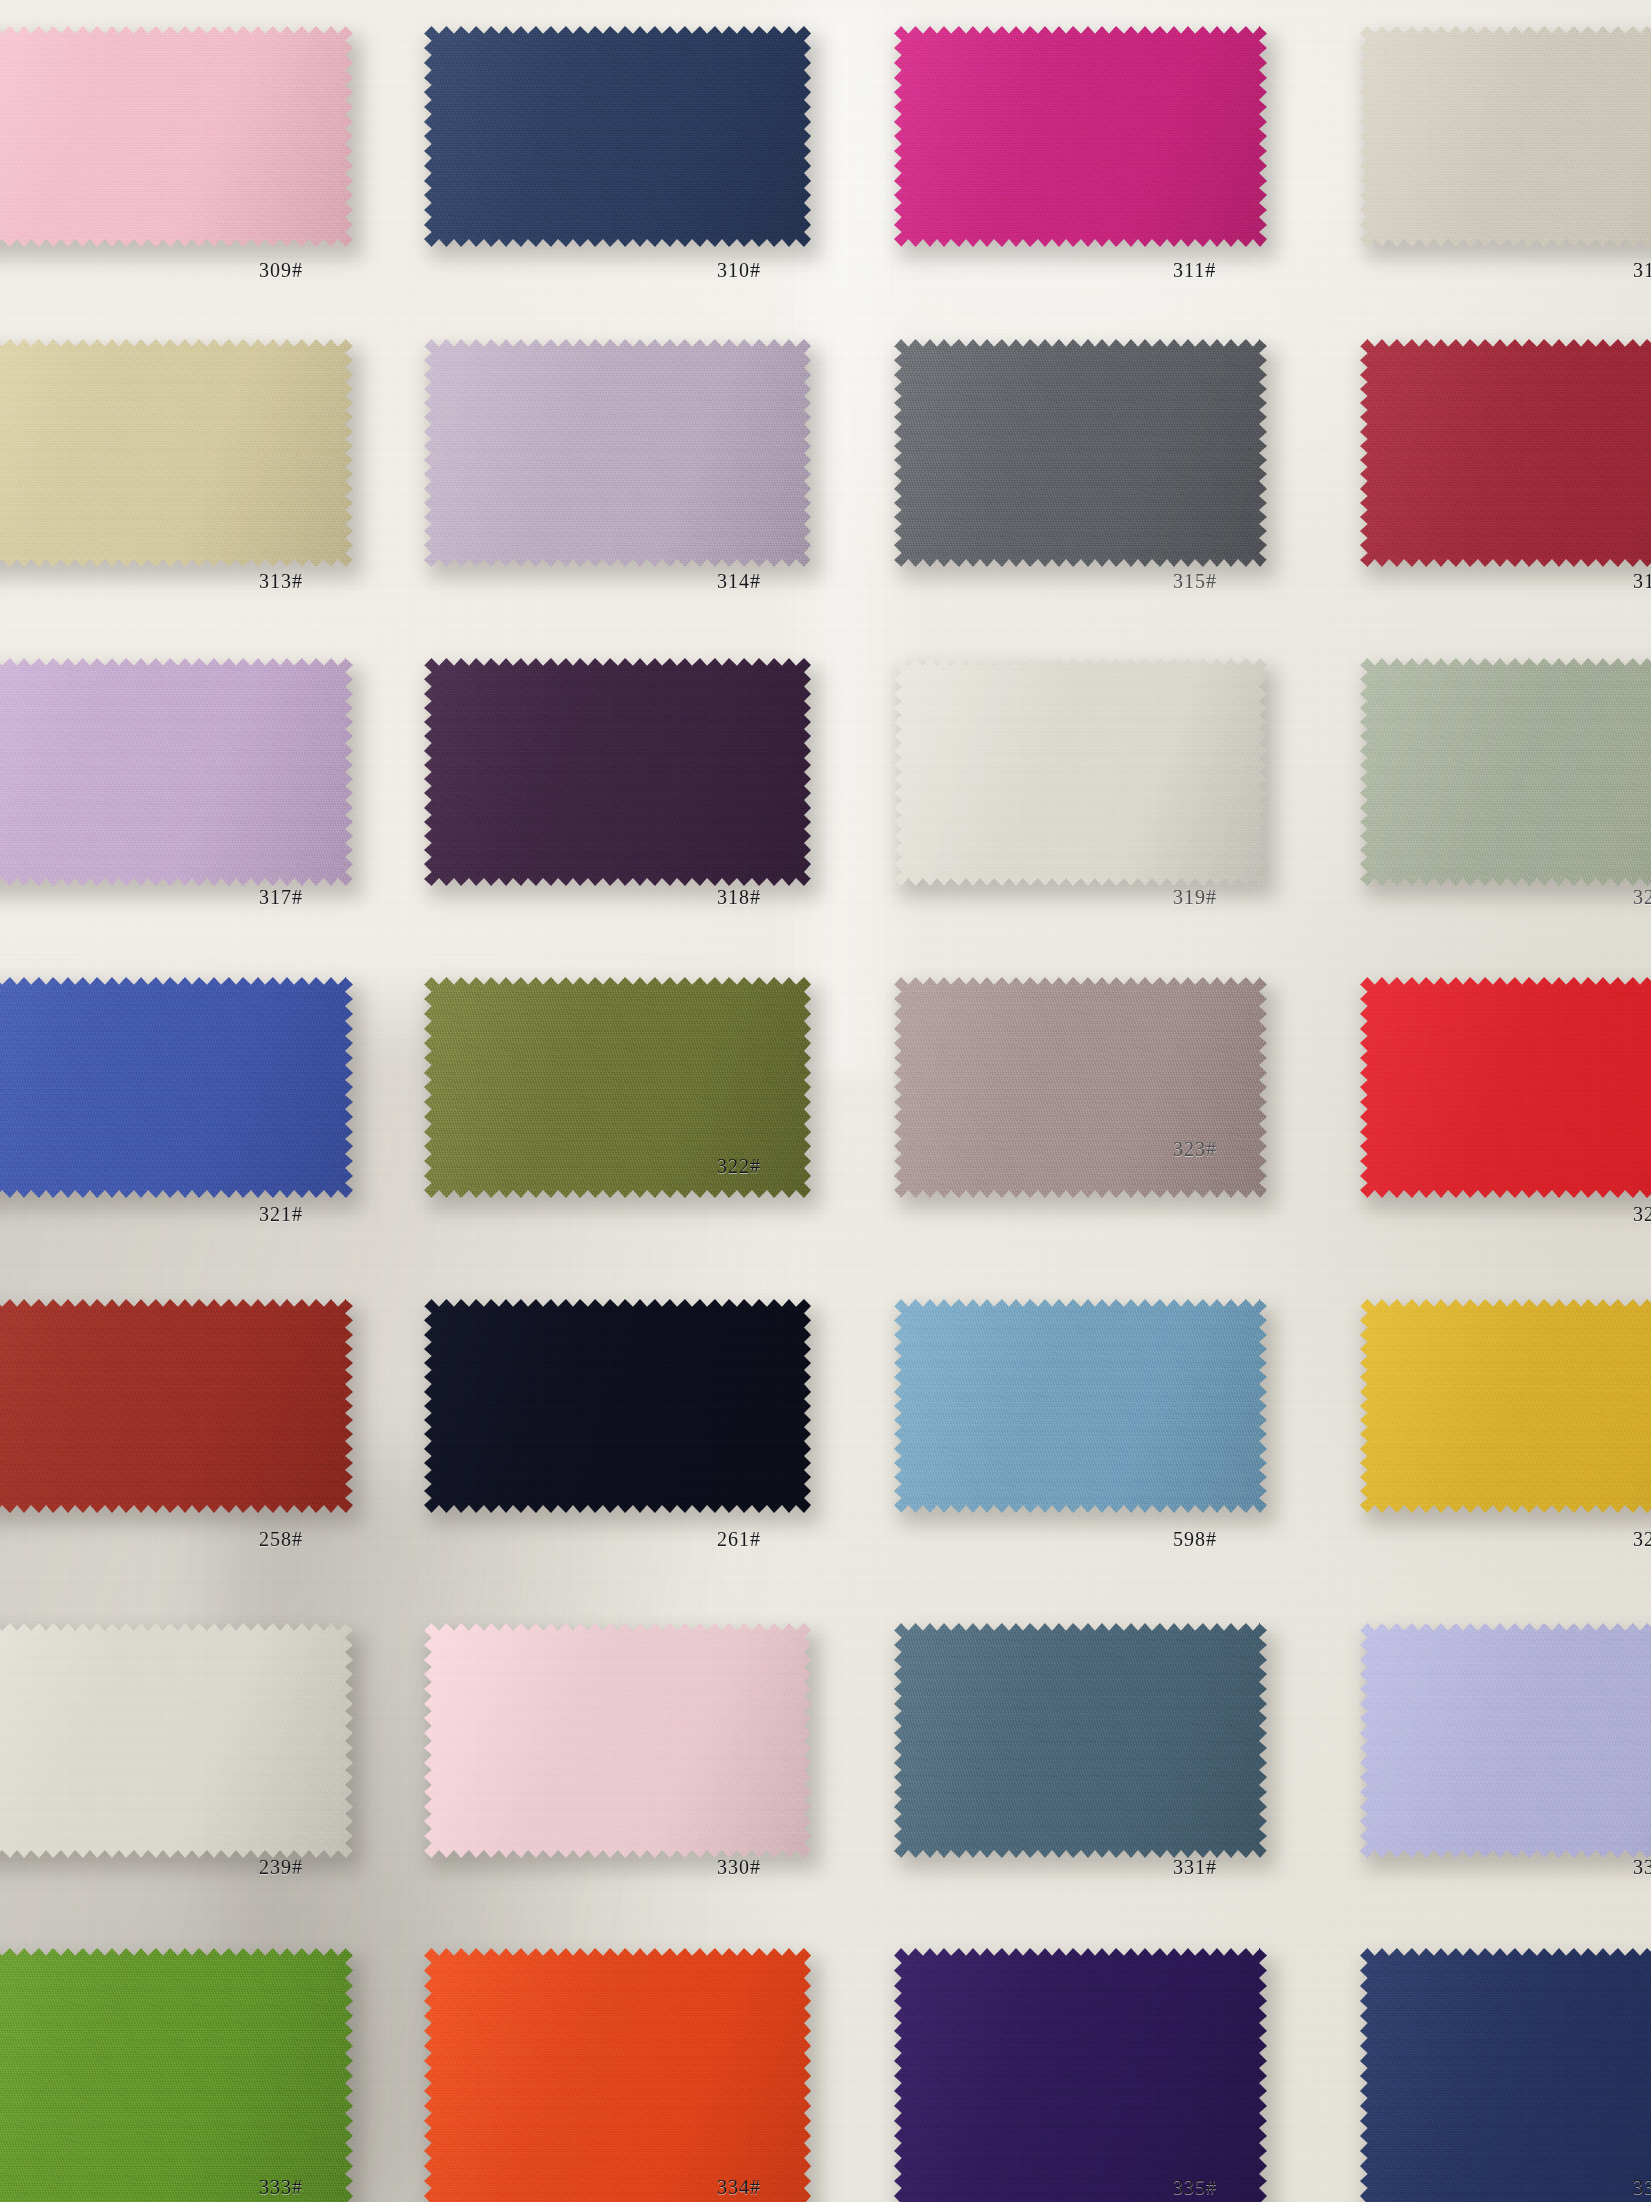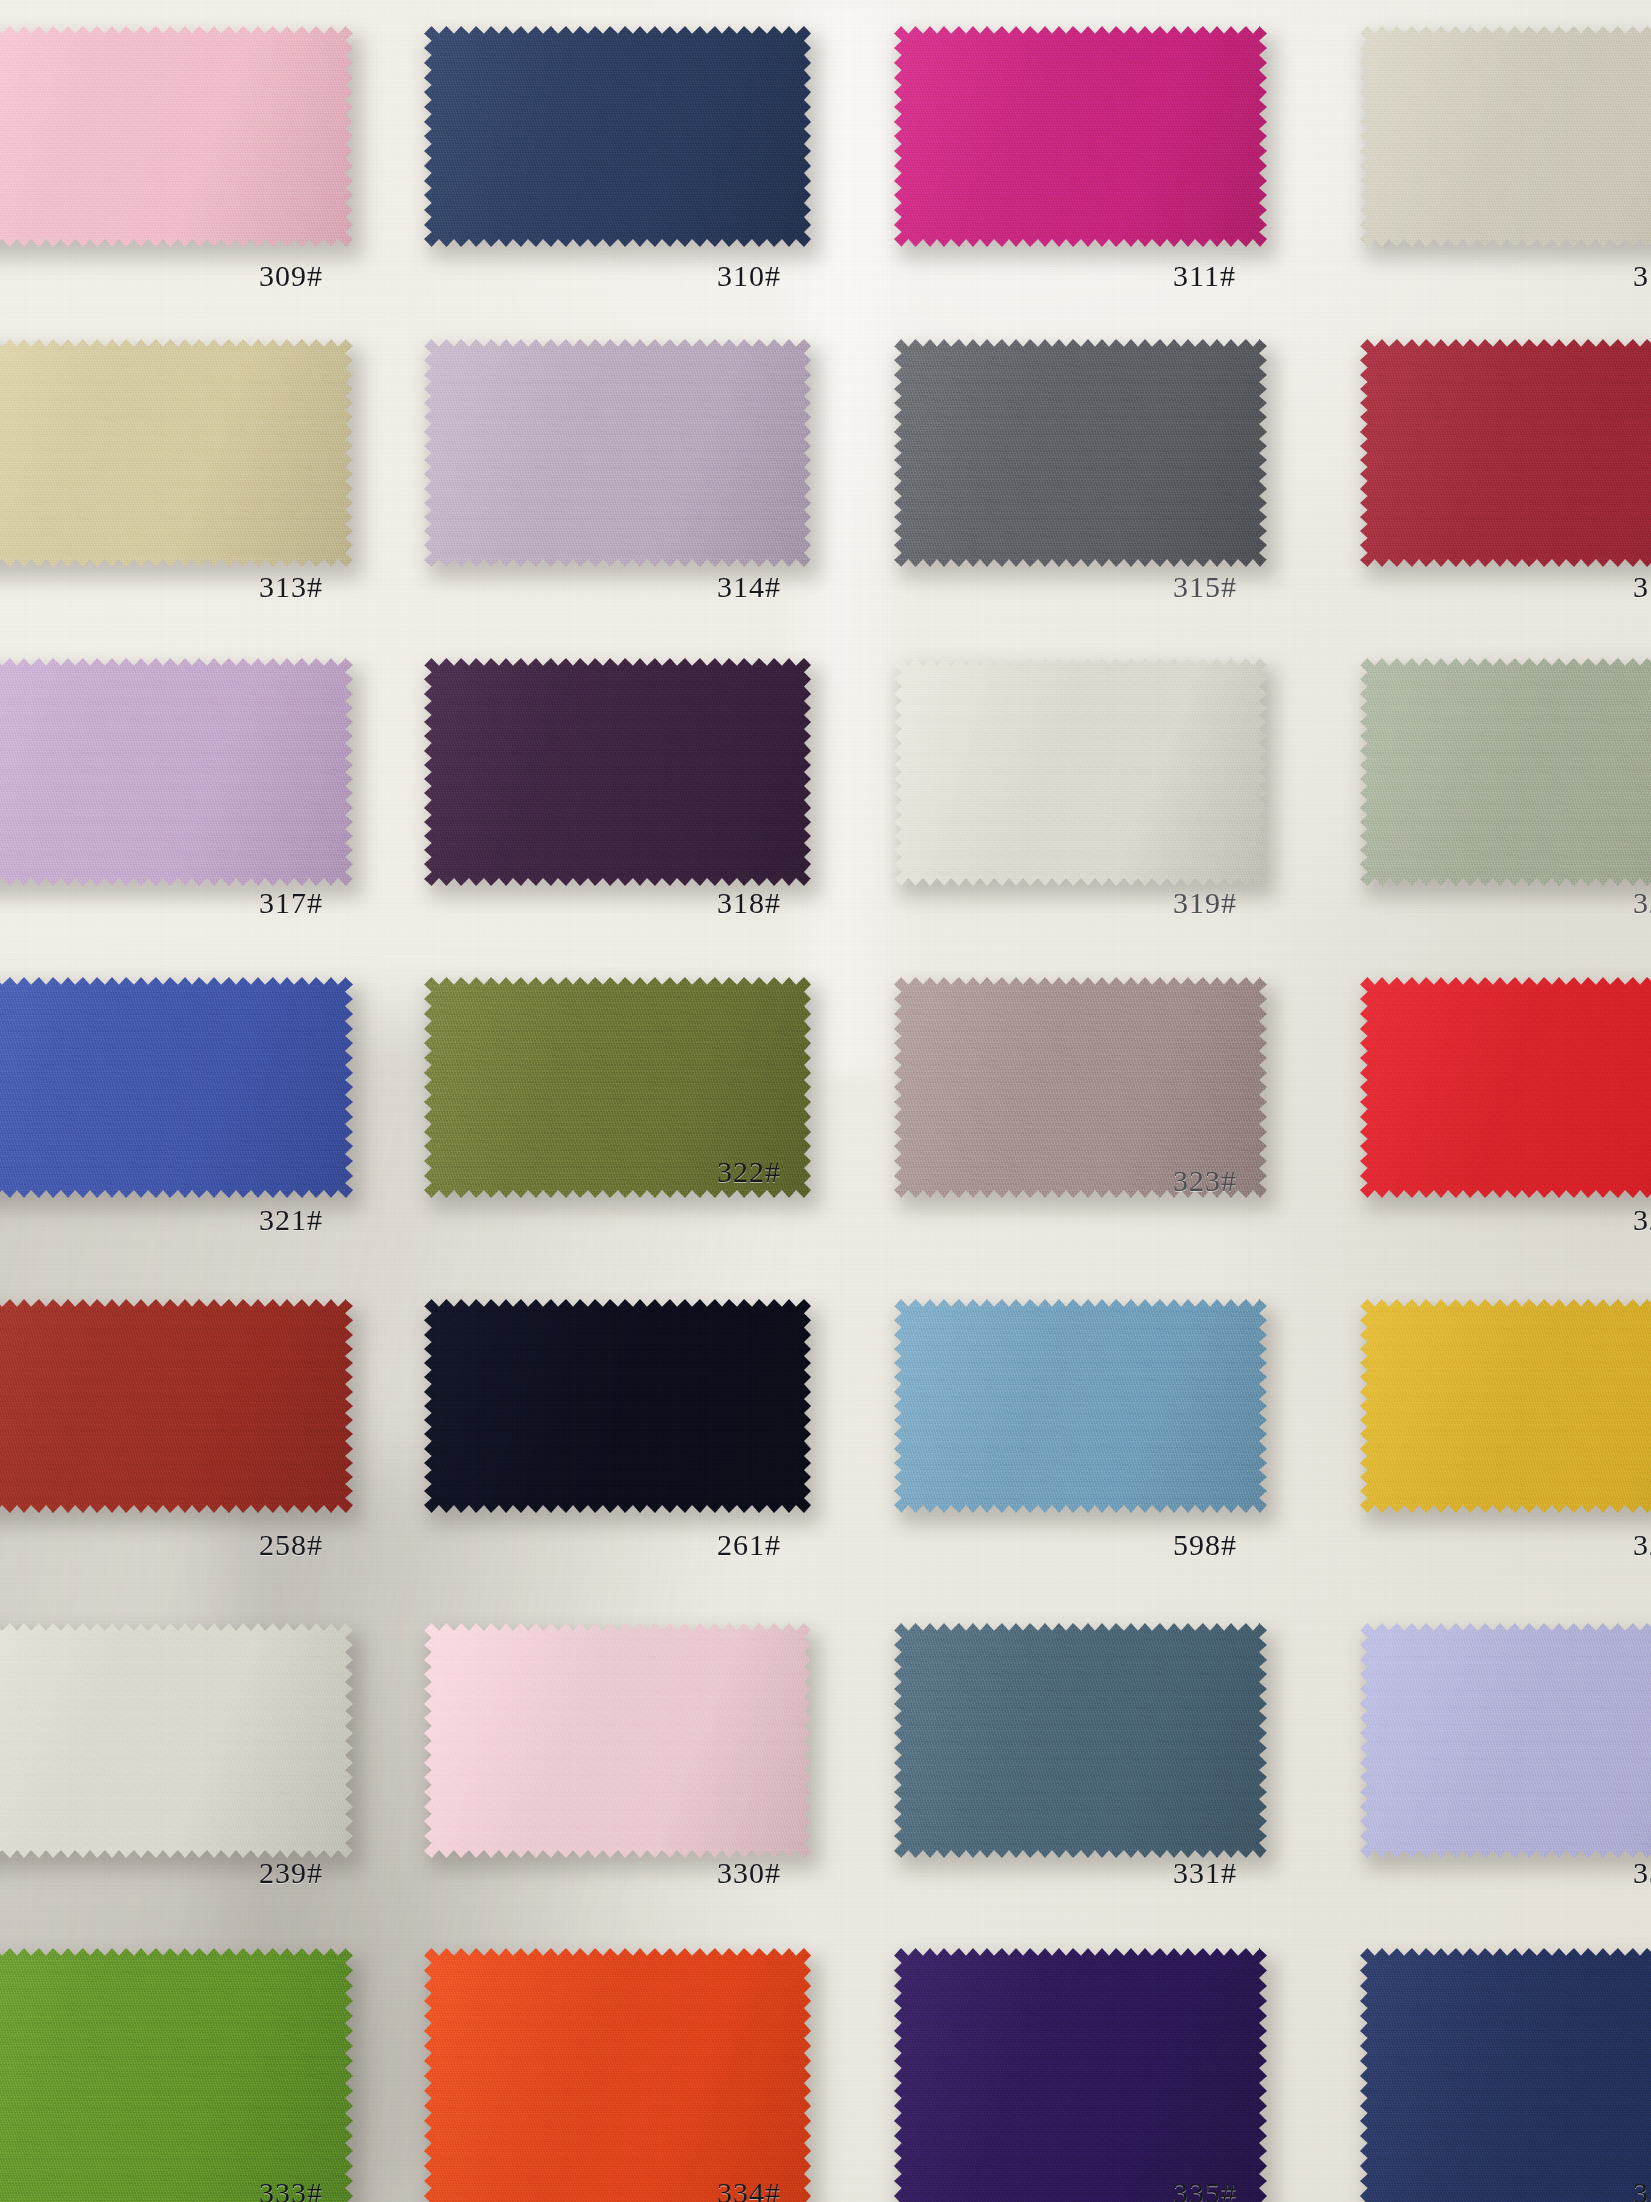--- a/index.html
+++ b/index.html
@@ -77,21 +77,21 @@
     content:"";position:absolute;inset:0;
     background:linear-gradient(108deg, rgba(255,255,255,.22) 0%, rgba(255,255,255,.05) 34%,
                rgba(0,0,0,.05) 72%, rgba(0,0,0,.12) 100%);
     mix-blend-mode:soft-light;
   }
 
   
   .label{
     position:absolute;
     font-family:"Liberation Serif", serif;
-    font-size:30px;
+    font-size:20px;
     letter-spacing:1px;
     color:#15171b;
     white-space:nowrap;
     text-shadow:0 0.9px 0 rgba(255,255,255,.55);
   }
   .label.dim{color:#4e4f52;text-align:center;}
 </style>
 </head>
 <body>
 
@@ -198,21 +198,21 @@
         <div class="fab" style="background: linear-gradient(112deg, rgb(116, 124, 57) 0%, rgb(108, 116, 53) 40%, rgb(108, 116, 53) 66%, rgb(97, 104, 48) 100%);"></div>
       </div>
     </div>
     <div class="label" style="left: 717px; top: 1155px;">322#</div>
     <div class="cell" style="left: 894px; top: 977px; width: 373px; height: 221px;">
       <div class="sw-shadow"></div>
       <div class="swatch" style="clip-path: polygon(0px 7.7px, 7.1px 0px, 14.4px 7.7px, 21.5px 0px, 29px 7.7px, 36px 0px, 43px 7.7px, 50px 0px, 57px 7.7px, 65px 0px, 72px 7.7px, 79px 0px, 86px 7.7px, 93px 0px, 100px 7.7px, 108px 0px, 115px 7.7px, 122px 0px, 129px 7.7px, 136px 0px, 144px 7.7px, 151px 0px, 158px 7.7px, 165px 0px, 172px 7.7px, 179px 0px, 187px 7.7px, 194px 0px, 201px 7.7px, 208px 0px, 215px 7.7px, 222px 0px, 230px 7.7px, 237px 0px, 244px 7.7px, 251px 0px, 258px 7.7px, 266px 0px, 273px 7.7px, 280px 0px, 287px 7.7px, 294px 0px, 301px 7.7px, 309px 0px, 316px 7.7px, 323px 0px, 330px 7.7px, 337px 0px, 344px 7.7px, 352px 0px, 359px 7.7px, 366px 0px, 365px 7.7px, 365px 0px, 373px 7.4px, 365px 14.7px, 373px 22px, 365px 29px, 373px 37px, 365px 44px, 373px 52px, 365px 59px, 373px 66px, 365px 74px, 373px 81px, 365px 88px, 373px 96px, 365px 103px, 373px 110px, 365px 118px, 373px 125px, 365px 132px, 373px 140px, 365px 147px, 373px 155px, 365px 162px, 373px 169px, 365px 177px, 373px 184px, 365px 191px, 373px 199px, 365px 206px, 373px 213px, 365px 213px, 373px 213px, 366px 221px, 359px 213px, 352px 221px, 344px 213px, 337px 221px, 330px 213px, 323px 221px, 316px 213px, 309px 221px, 301px 213px, 294px 221px, 287px 213px, 280px 221px, 273px 213px, 266px 221px, 258px 213px, 251px 221px, 244px 213px, 237px 221px, 230px 213px, 222px 221px, 215px 213px, 208px 221px, 201px 213px, 194px 221px, 187px 213px, 179px 221px, 172px 213px, 165px 221px, 158px 213px, 151px 221px, 144px 213px, 136px 221px, 129px 213px, 122px 221px, 115px 213px, 108px 221px, 100px 213px, 93px 221px, 86px 213px, 79px 221px, 72px 213px, 65px 221px, 57px 213px, 50px 221px, 43px 213px, 36px 221px, 29px 213px, 21.5px 221px, 14.4px 213px, 7.1px 221px, 7.7px 213px, 7.7px 221px, 0px 213px, 7.7px 206px, 0px 199px, 7.7px 191px, 0px 184px, 7.7px 177px, 0px 169px, 7.7px 162px, 0px 155px, 7.7px 147px, 0px 140px, 7.7px 132px, 0px 125px, 7.7px 118px, 0px 110px, 7.7px 103px, 0px 96px, 7.7px 88px, 0px 81px, 7.7px 74px, 0px 66px, 7.7px 59px, 0px 52px, 7.7px 44px, 0px 37px, 7.7px 29px, 0px 22px, 7.7px 14.7px, 0px 7.4px);">
         <div class="fab" style="background: linear-gradient(112deg, rgb(175, 155, 153) 0%, rgb(164, 145, 143) 40%, rgb(164, 145, 143) 66%, rgb(148, 131, 129) 100%);"></div>
       </div>
     </div>
-    <div class="label dim" style="left: 1173px; top: 1164px;">323#</div>
+    <div class="label dim" style="left: 1173px; top: 1138px;">323#</div>
     <div class="cell" style="left: 1360px; top: 977px; width: 427px; height: 221px;">
       <div class="sw-shadow"></div>
       <div class="swatch" style="clip-path: polygon(0px 7.7px, 7.4px 0px, 14.7px 7.7px, 22px 0px, 29px 7.7px, 37px 0px, 44px 7.7px, 52px 0px, 59px 7.7px, 66px 0px, 74px 7.7px, 81px 0px, 88px 7.7px, 96px 0px, 103px 7.7px, 110px 0px, 118px 7.7px, 125px 0px, 133px 7.7px, 140px 0px, 147px 7.7px, 155px 0px, 162px 7.7px, 169px 0px, 177px 7.7px, 184px 0px, 192px 7.7px, 199px 0px, 206px 7.7px, 214px 0px, 221px 7.7px, 228px 0px, 236px 7.7px, 243px 0px, 250px 7.7px, 258px 0px, 265px 7.7px, 273px 0px, 280px 7.7px, 287px 0px, 295px 7.7px, 302px 0px, 309px 7.7px, 317px 0px, 324px 7.7px, 332px 0px, 339px 7.7px, 346px 0px, 354px 7.7px, 361px 0px, 368px 7.7px, 376px 0px, 383px 7.7px, 390px 0px, 398px 7.7px, 405px 0px, 412px 7.7px, 420px 0px, 420px 7.7px, 420px 0px, 427px 7.4px, 420px 14.7px, 427px 22px, 420px 29px, 427px 37px, 420px 44px, 427px 52px, 420px 59px, 427px 66px, 420px 74px, 427px 81px, 420px 88px, 427px 96px, 420px 103px, 427px 110px, 420px 118px, 427px 125px, 420px 132px, 427px 140px, 420px 147px, 427px 155px, 420px 162px, 427px 169px, 420px 177px, 427px 184px, 420px 191px, 427px 199px, 420px 206px, 427px 213px, 420px 213px, 427px 213px, 420px 221px, 412px 213px, 405px 221px, 398px 213px, 390px 221px, 383px 213px, 376px 221px, 368px 213px, 361px 221px, 354px 213px, 346px 221px, 339px 213px, 332px 221px, 324px 213px, 317px 221px, 309px 213px, 302px 221px, 295px 213px, 287px 221px, 280px 213px, 273px 221px, 265px 213px, 258px 221px, 250px 213px, 243px 221px, 236px 213px, 228px 221px, 221px 213px, 214px 221px, 206px 213px, 199px 221px, 192px 213px, 184px 221px, 177px 213px, 169px 221px, 162px 213px, 155px 221px, 147px 213px, 140px 221px, 133px 213px, 125px 221px, 118px 213px, 110px 221px, 103px 213px, 96px 221px, 88px 213px, 81px 221px, 74px 213px, 66px 221px, 59px 213px, 52px 221px, 44px 213px, 37px 221px, 29px 213px, 22px 221px, 14.7px 213px, 7.4px 221px, 7.7px 213px, 7.7px 221px, 0px 213px, 7.7px 206px, 0px 199px, 7.7px 191px, 0px 184px, 7.7px 177px, 0px 169px, 7.7px 162px, 0px 155px, 7.7px 147px, 0px 140px, 7.7px 132px, 0px 125px, 7.7px 118px, 0px 110px, 7.7px 103px, 0px 96px, 7.7px 88px, 0px 81px, 7.7px 74px, 0px 66px, 7.7px 59px, 0px 52px, 7.7px 44px, 0px 37px, 7.7px 29px, 0px 22px, 7.7px 14.7px, 0px 7.4px);">
         <div class="fab" style="background: linear-gradient(112deg, rgb(232, 34, 43) 0%, rgb(217, 32, 40) 40%, rgb(217, 32, 40) 66%, rgb(195, 29, 36) 100%);"></div>
       </div>
     </div>
     <div class="label" style="left: 1633px; top: 1203px;">324#</div>
     <div class="cell" style="left: -100px; top: 1299px; width: 453px; height: 214px;">
       <div class="sw-shadow"></div>
       <div class="swatch" style="clip-path: polygon(0px 7.7px, 7.3px 0px, 14.6px 7.7px, 22px 0px, 29px 7.7px, 36px 0px, 44px 7.7px, 51px 0px, 58px 7.7px, 66px 0px, 73px 7.7px, 80px 0px, 88px 7.7px, 95px 0px, 102px 7.7px, 110px 0px, 117px 7.7px, 124px 0px, 131px 7.7px, 139px 0px, 146px 7.7px, 153px 0px, 161px 7.7px, 168px 0px, 175px 7.7px, 183px 0px, 190px 7.7px, 197px 0px, 205px 7.7px, 212px 0px, 219px 7.7px, 226px 0px, 234px 7.7px, 241px 0px, 248px 7.7px, 256px 0px, 263px 7.7px, 270px 0px, 278px 7.7px, 285px 0px, 292px 7.7px, 299px 0px, 307px 7.7px, 314px 0px, 321px 7.7px, 329px 0px, 336px 7.7px, 343px 0px, 351px 7.7px, 358px 0px, 365px 7.7px, 373px 0px, 380px 7.7px, 387px 0px, 394px 7.7px, 402px 0px, 409px 7.7px, 416px 0px, 424px 7.7px, 431px 0px, 438px 7.7px, 446px 0px, 445px 7.7px, 445px 0px, 453px 7.1px, 445px 14.3px, 453px 21.3px, 445px 28.5px, 453px 36px, 445px 43px, 453px 50px, 445px 57px, 453px 64px, 445px 71px, 453px 78px, 445px 85px, 453px 93px, 445px 100px, 453px 107px, 445px 114px, 453px 121px, 445px 128px, 453px 135px, 445px 142px, 453px 150px, 445px 157px, 453px 164px, 445px 171px, 453px 178px, 445px 185px, 453px 192px, 445px 199px, 453px 206px, 445px 206px, 453px 206px, 446px 214px, 438px 206px, 431px 214px, 424px 206px, 416px 214px, 409px 206px, 402px 214px, 394px 206px, 387px 214px, 380px 206px, 373px 214px, 365px 206px, 358px 214px, 351px 206px, 343px 214px, 336px 206px, 329px 214px, 321px 206px, 314px 214px, 307px 206px, 299px 214px, 292px 206px, 285px 214px, 278px 206px, 270px 214px, 263px 206px, 256px 214px, 248px 206px, 241px 214px, 234px 206px, 226px 214px, 219px 206px, 212px 214px, 205px 206px, 197px 214px, 190px 206px, 183px 214px, 175px 206px, 168px 214px, 161px 206px, 153px 214px, 146px 206px, 139px 214px, 131px 206px, 124px 214px, 117px 206px, 110px 214px, 102px 206px, 95px 214px, 88px 206px, 80px 214px, 73px 206px, 66px 214px, 58px 206px, 51px 214px, 44px 206px, 36px 214px, 29px 206px, 22px 214px, 14.6px 206px, 7.3px 214px, 7.7px 206px, 7.7px 214px, 0px 206px, 7.7px 199px, 0px 192px, 7.7px 185px, 0px 178px, 7.7px 171px, 0px 164px, 7.7px 157px, 0px 150px, 7.7px 142px, 0px 135px, 7.7px 128px, 0px 121px, 7.7px 114px, 0px 107px, 7.7px 100px, 0px 93px, 7.7px 85px, 0px 78px, 7.7px 71px, 0px 64px, 7.7px 57px, 0px 50px, 7.7px 43px, 0px 36px, 7.7px 28.5px, 0px 21.3px, 7.7px 14.3px, 0px 7.1px);">

